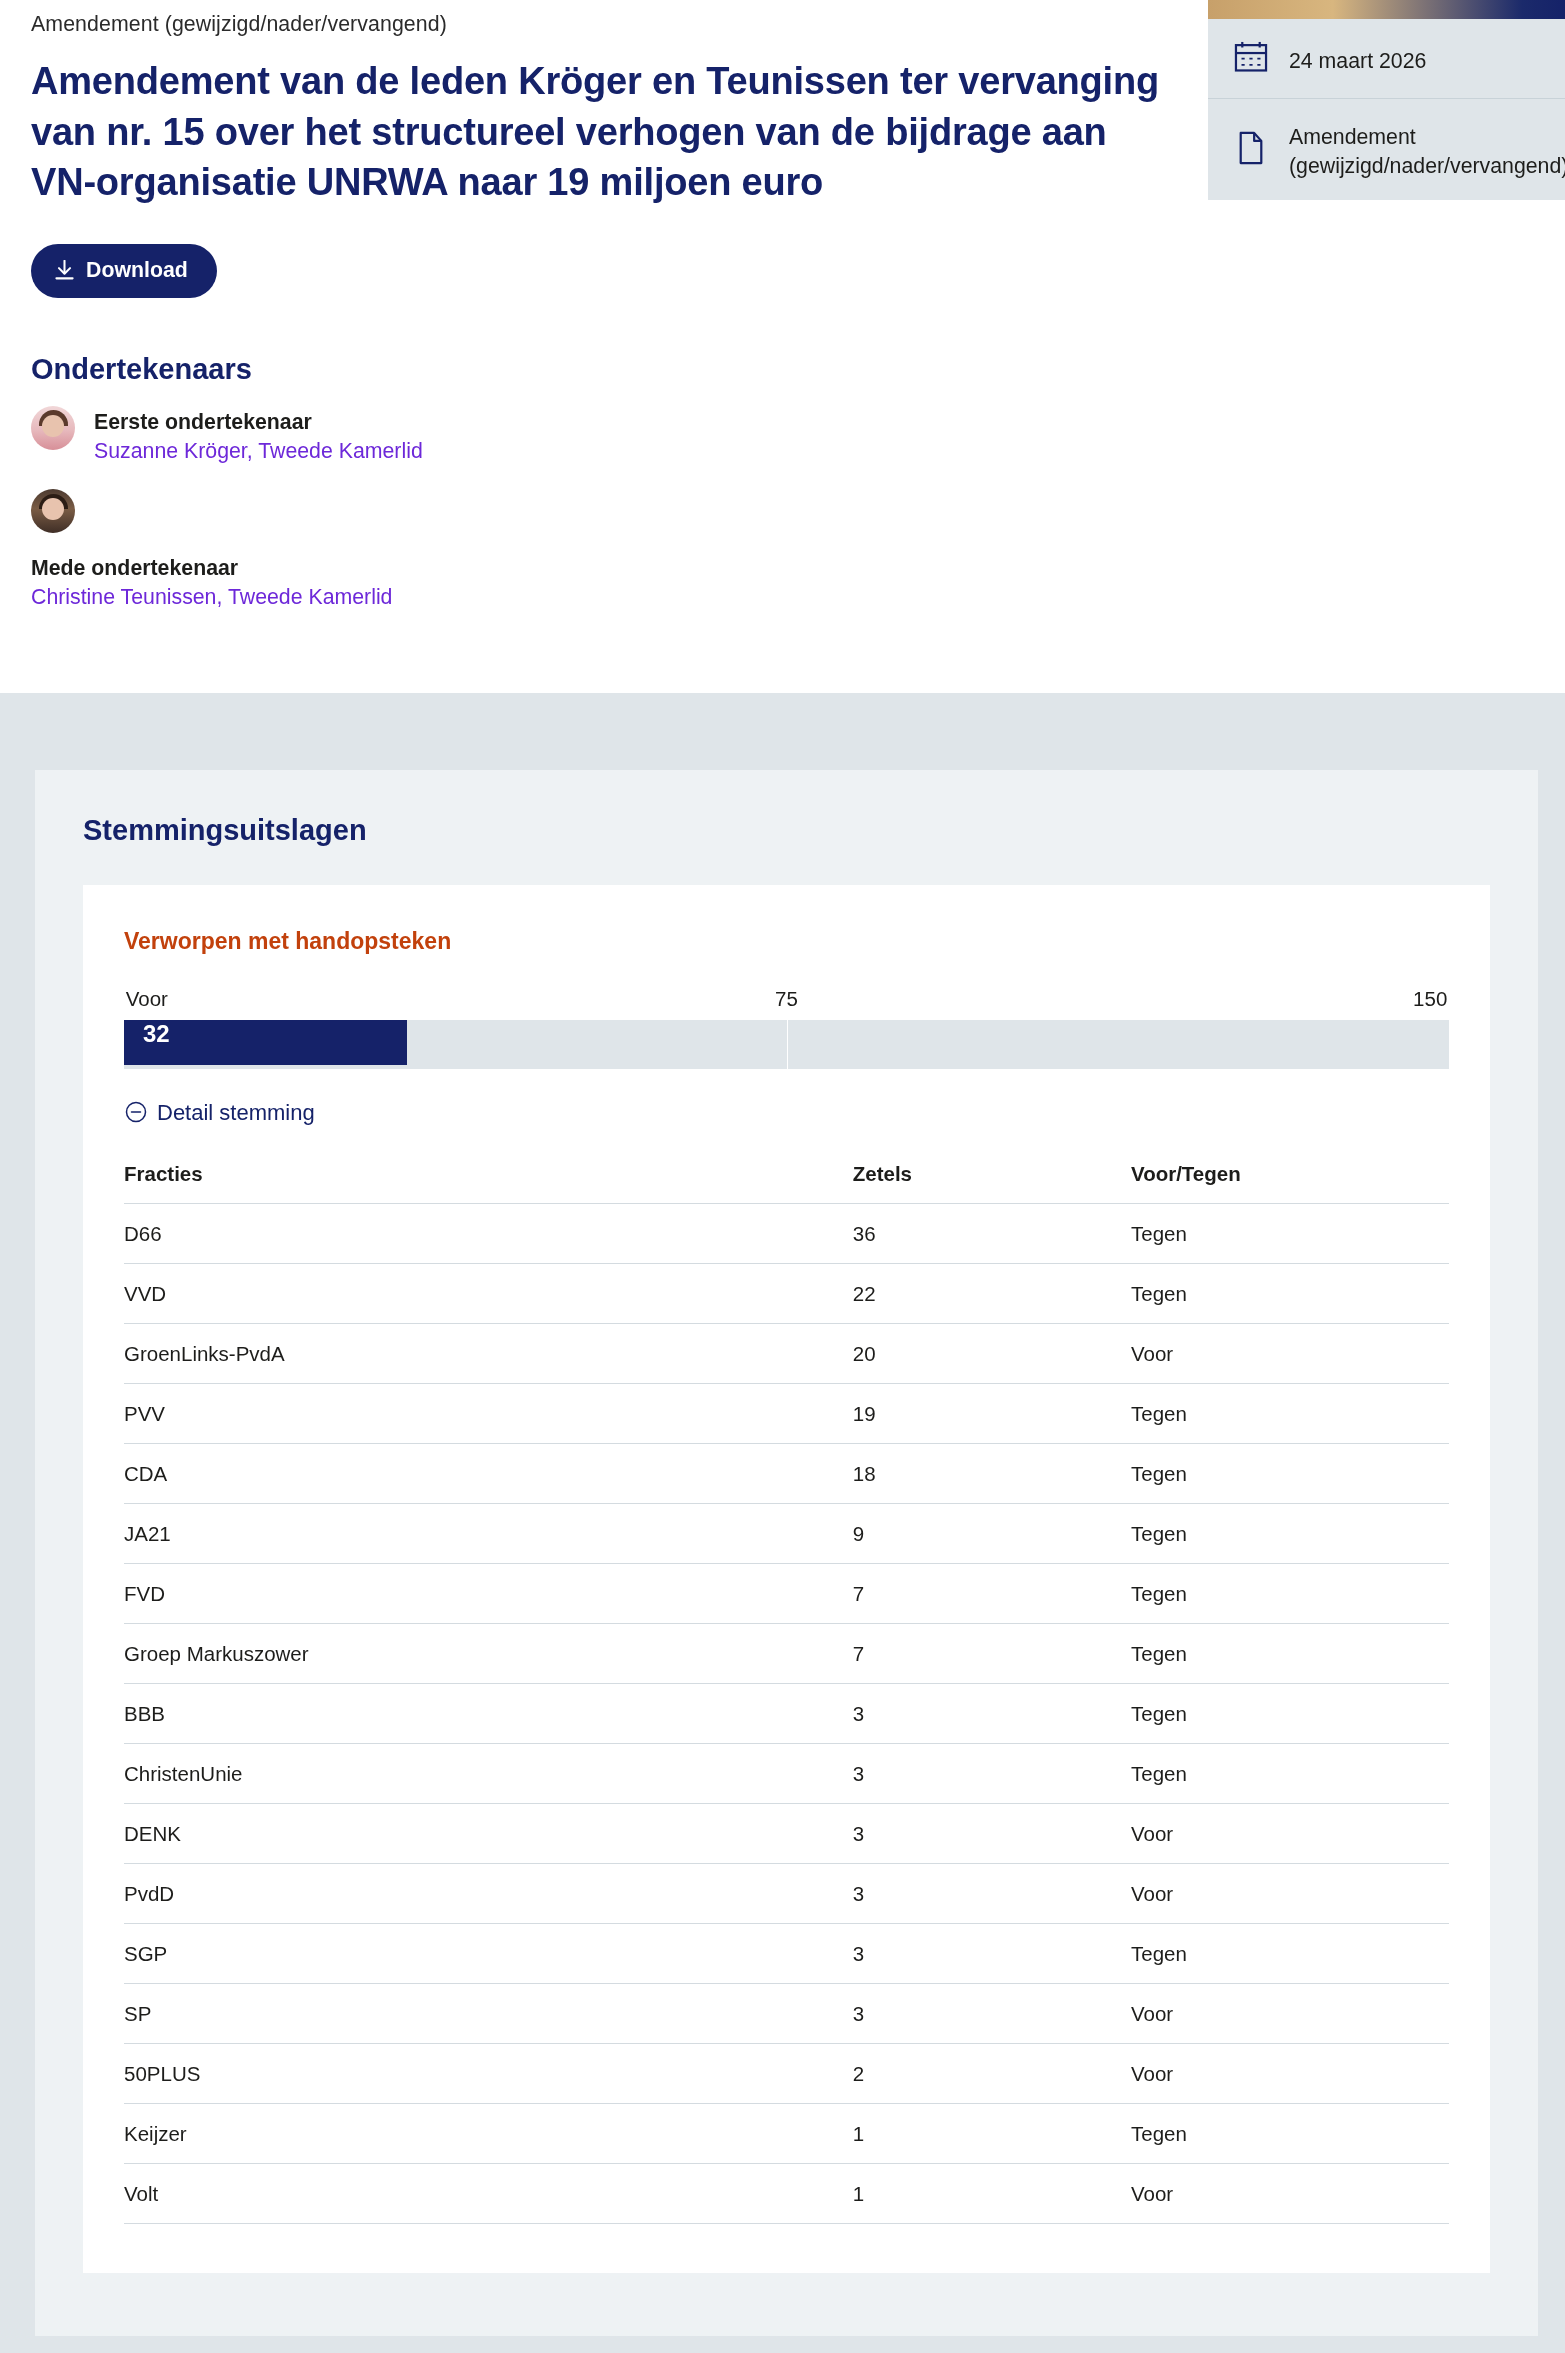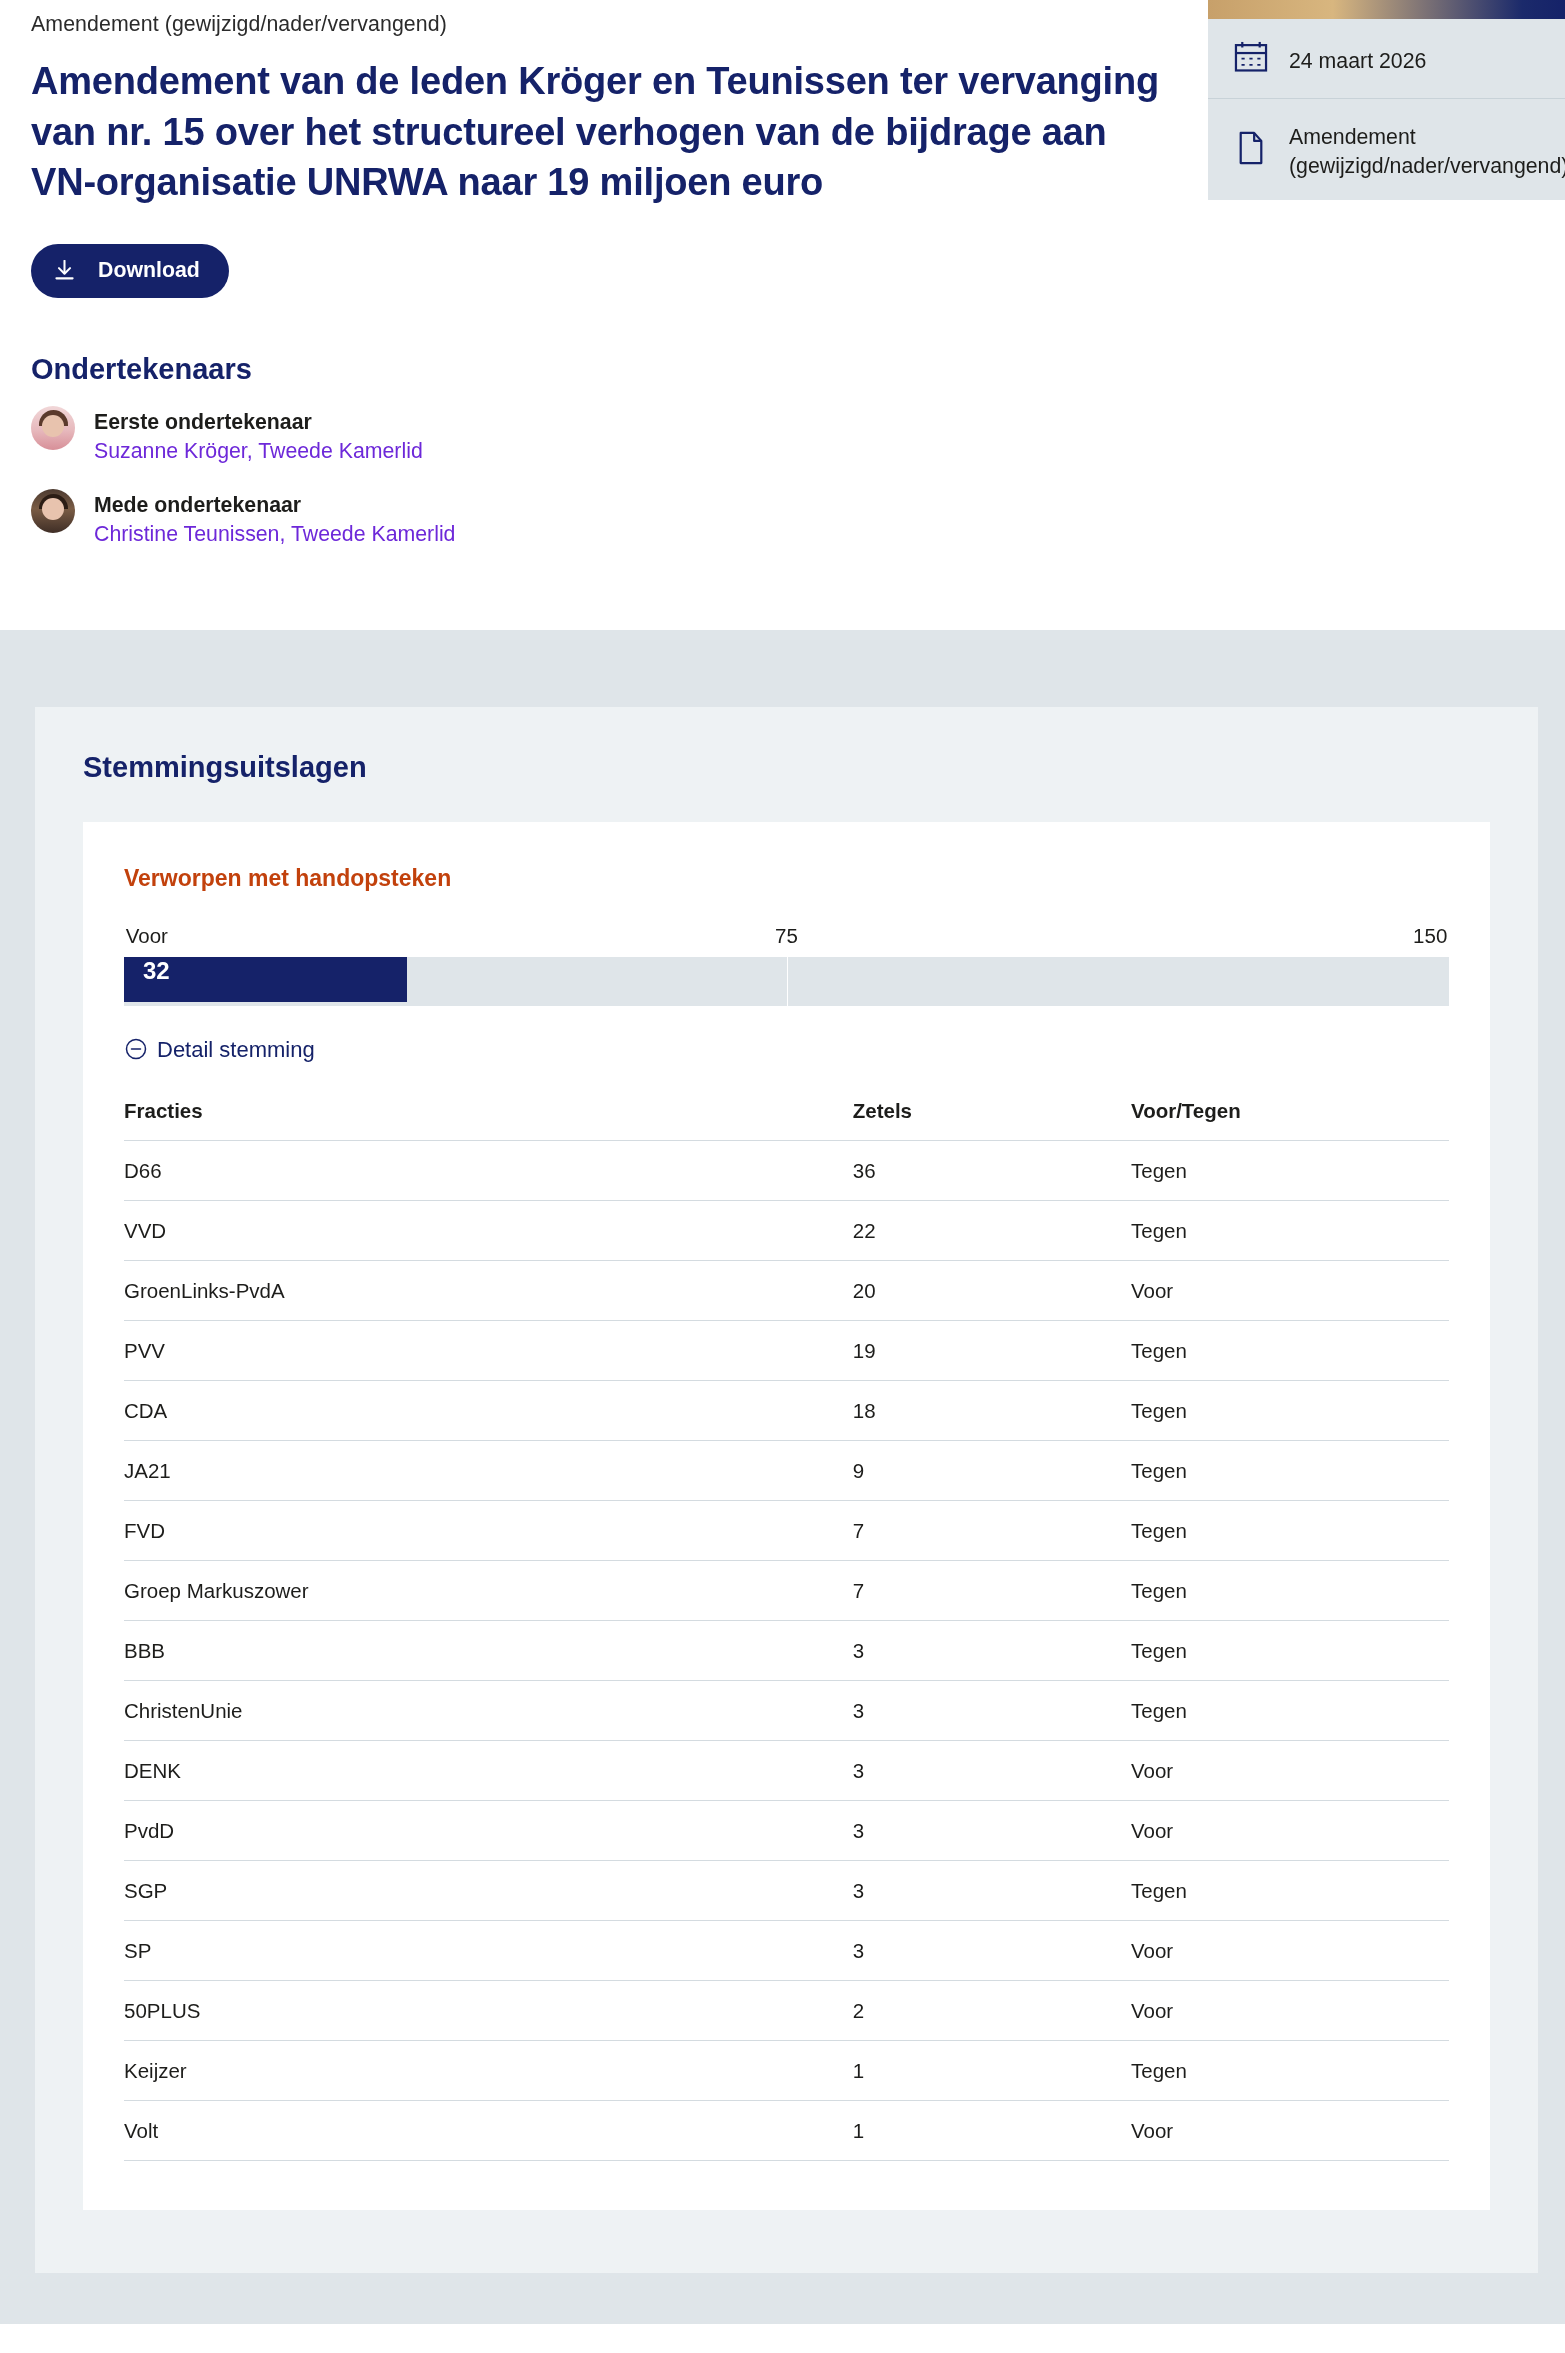--- a/index.html
+++ b/index.html
@@ -34,21 +34,21 @@
     font-weight: bold;
     color: #152269;
     margin: 19px 0 0 0;
     max-width: 1148px;
     letter-spacing: -0.2px;
   }
   .download-btn {
     margin-top: 36px;
     display: inline-flex;
     align-items: center;
-    gap: 24px;
+    gap: 12px;
     background: #152269;
     color: #ffffff;
     border: none;
     border-radius: 853px;
     padding: 14.5px 29px 14.5px 24px;
     font-size: 21.3px;
     font-weight: bold;
     font-family: "Liberation Sans", sans-serif;
     cursor: pointer;
   }
@@ -60,21 +60,21 @@
     color: #152269;
     margin: 55px 0 0 0;
   }
 
   .signer-row {
     display: flex;
     align-items: flex-start;
     gap: 19px;
     margin-top: 20.5px;
   }
-  .signer-row.second { margin-top: 24px; }
+  .signer-row.second { margin-top: 24px; flex-direction: column; }
   .avatar {
     width: 44px;
     height: 44px;
     border-radius: 50%;
     flex: 0 0 44px;
     overflow: hidden;
     position: relative;
     background: #d9c9bf;
   }
   .avatar.a1 { background: linear-gradient(180deg,#f1d7d8 0%,#e7b9bd 55%,#d78f98 100%); }

